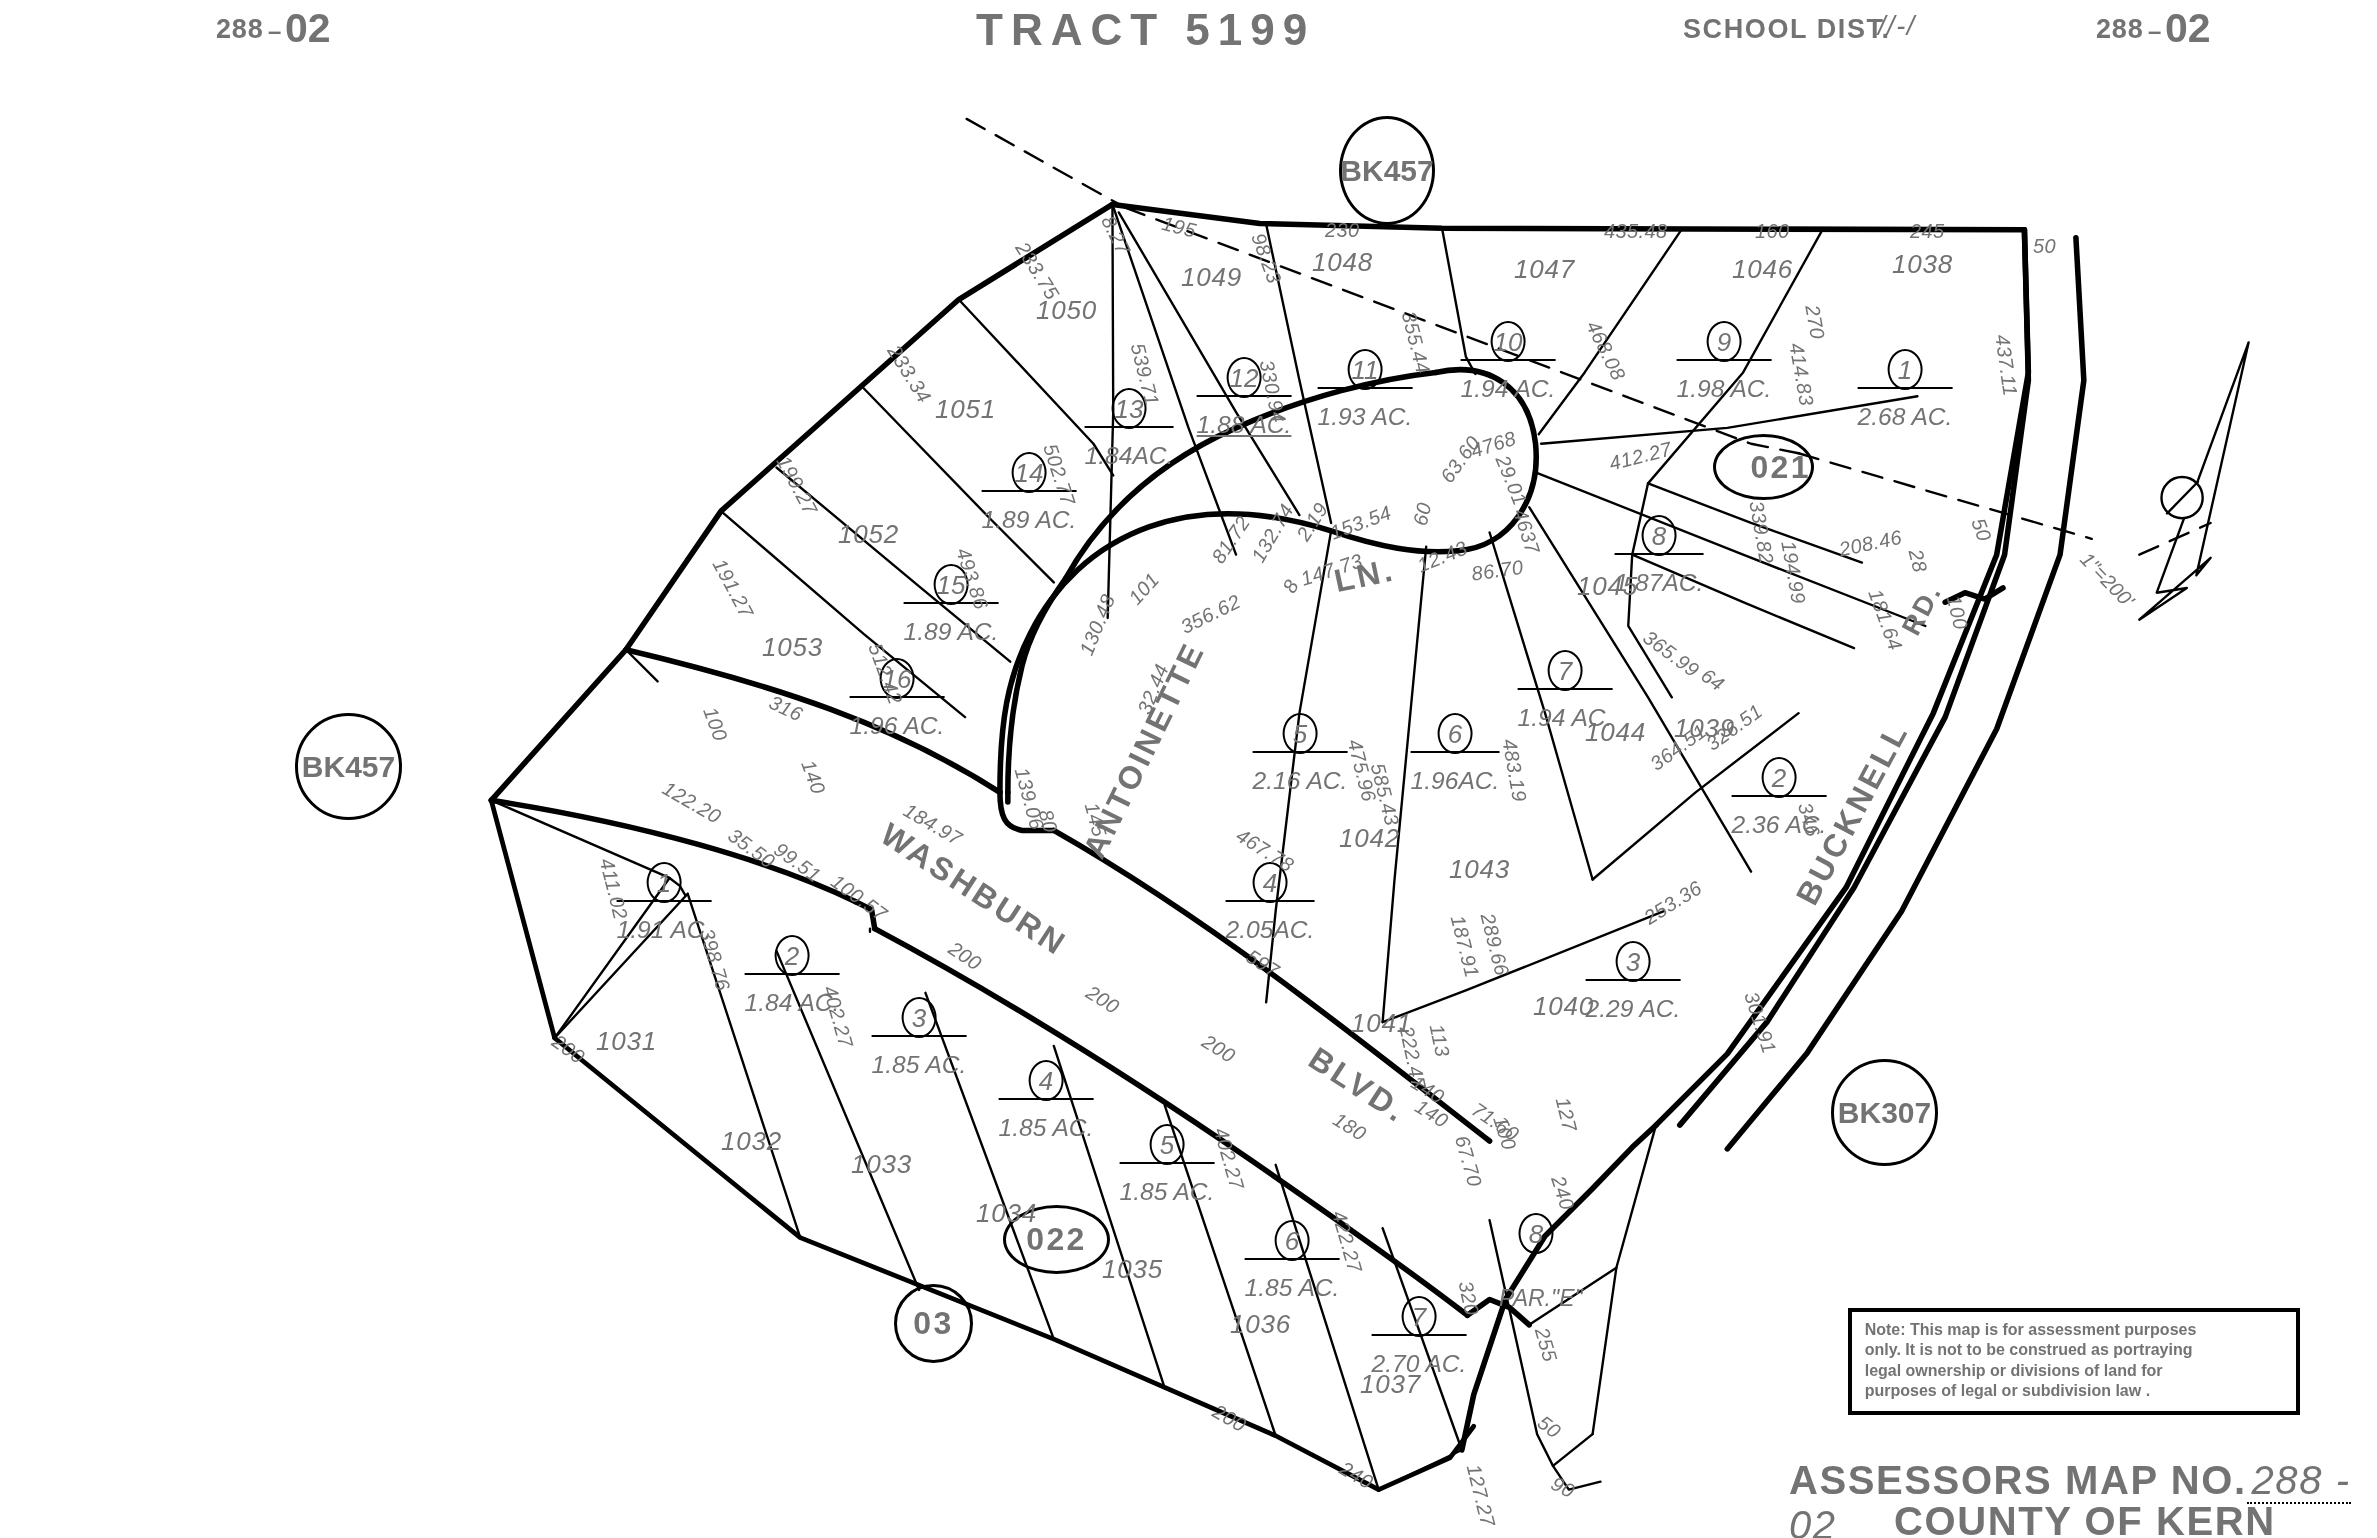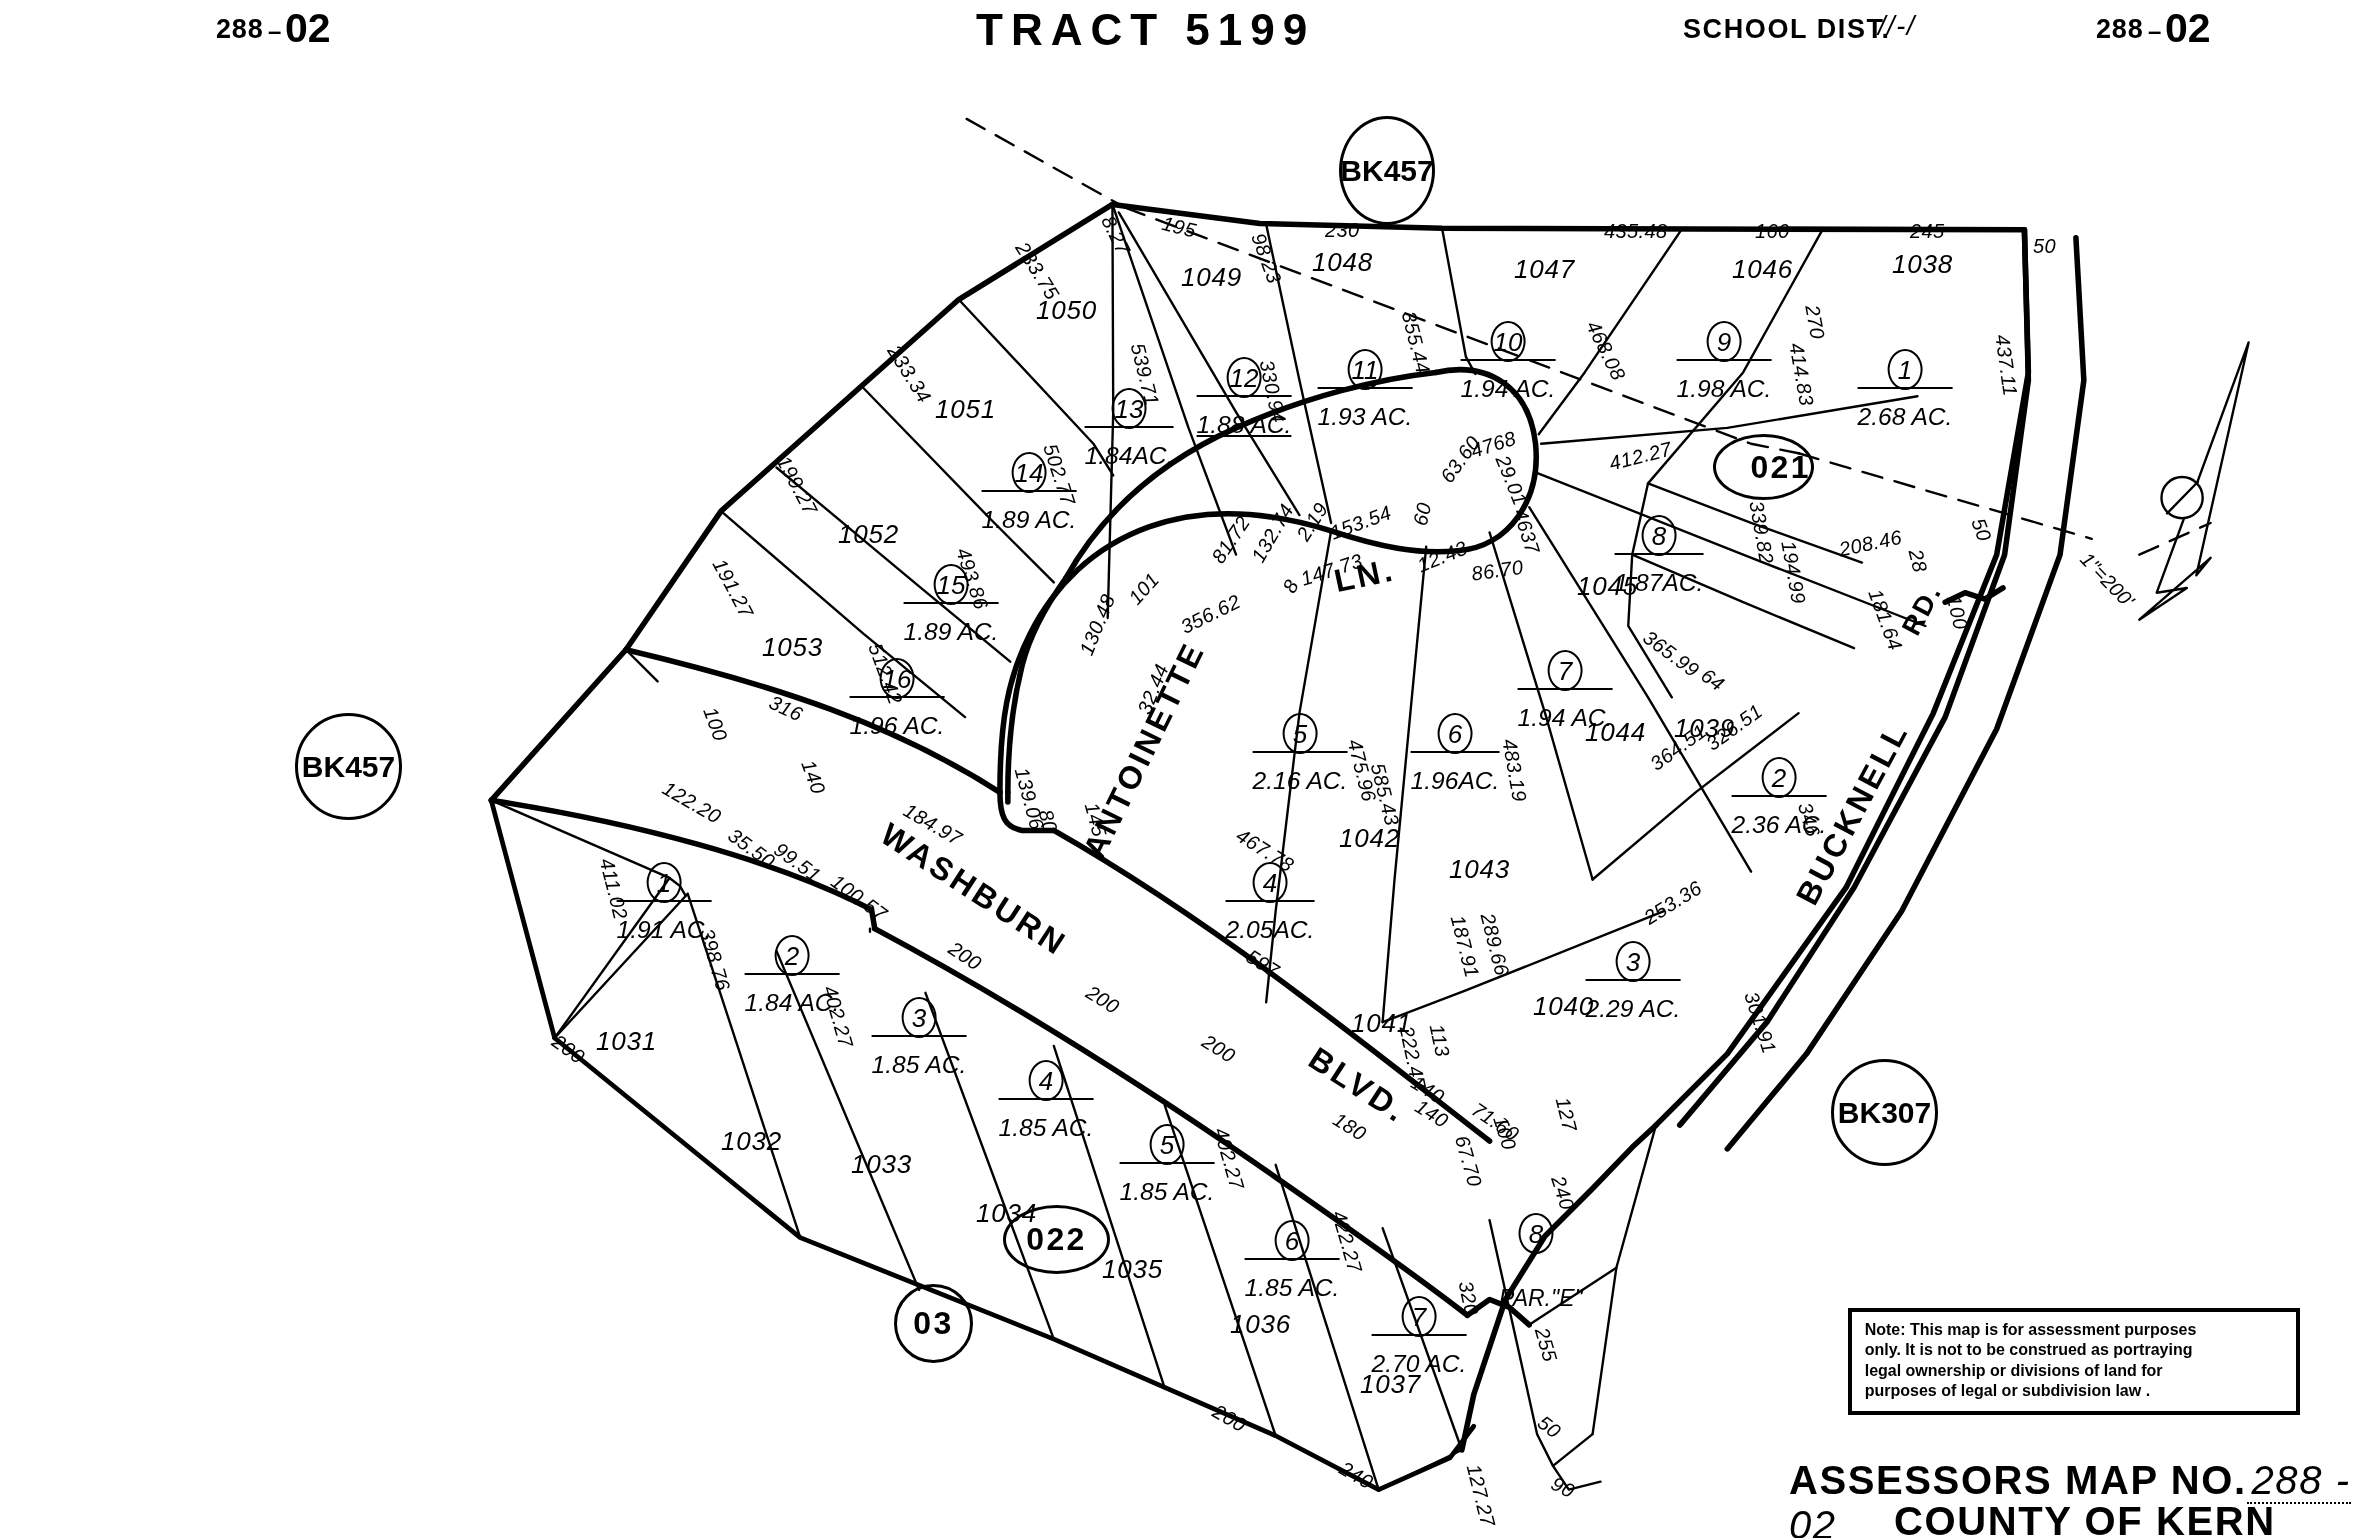--- a/index.html
+++ b/index.html
@@ -1,17 +1,17 @@
 <!DOCTYPE html>
 <html style="font-size:12.7px"><head>
 <meta charset="utf-8">
 <style>
   html,body{margin:0;padding:0;background:#fff;}
   #page{position:relative;width:2377px;height:1538px;background:#ffffff;
-        font-family:"Liberation Sans", sans-serif;color:#000000;overflow:hidden;}
+        font-family:"Liberation Sans", sans-serif;color:#737373;overflow:hidden;}
 
   
   .hdr-small{position:absolute;font-size:27px;font-weight:700;letter-spacing:0.8px;}
   .hdr-big{position:absolute;font-size:41px;font-weight:700;}
   .hdr-title{position:absolute;font-size:44px;font-weight:700;letter-spacing:8px;}
   .hdr-school{position:absolute;font-size:27px;font-weight:700;letter-spacing:1.6px;}
 
   
   .footer-line{position:absolute;font-size:40px;font-weight:700;letter-spacing:1.6px;}
   .footer-num{font-style:italic;font-weight:500;border-bottom:2.4px dotted #000;padding:0 4.8px;}

